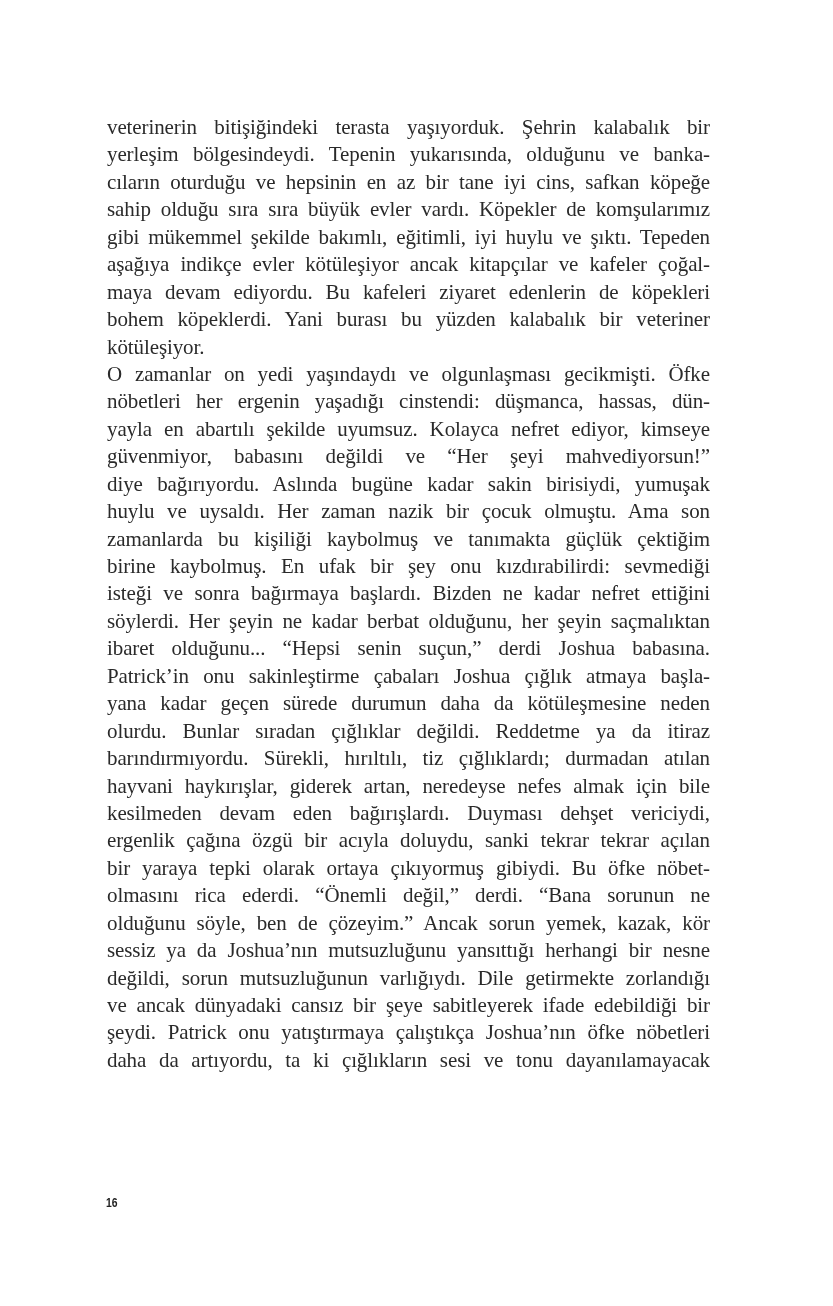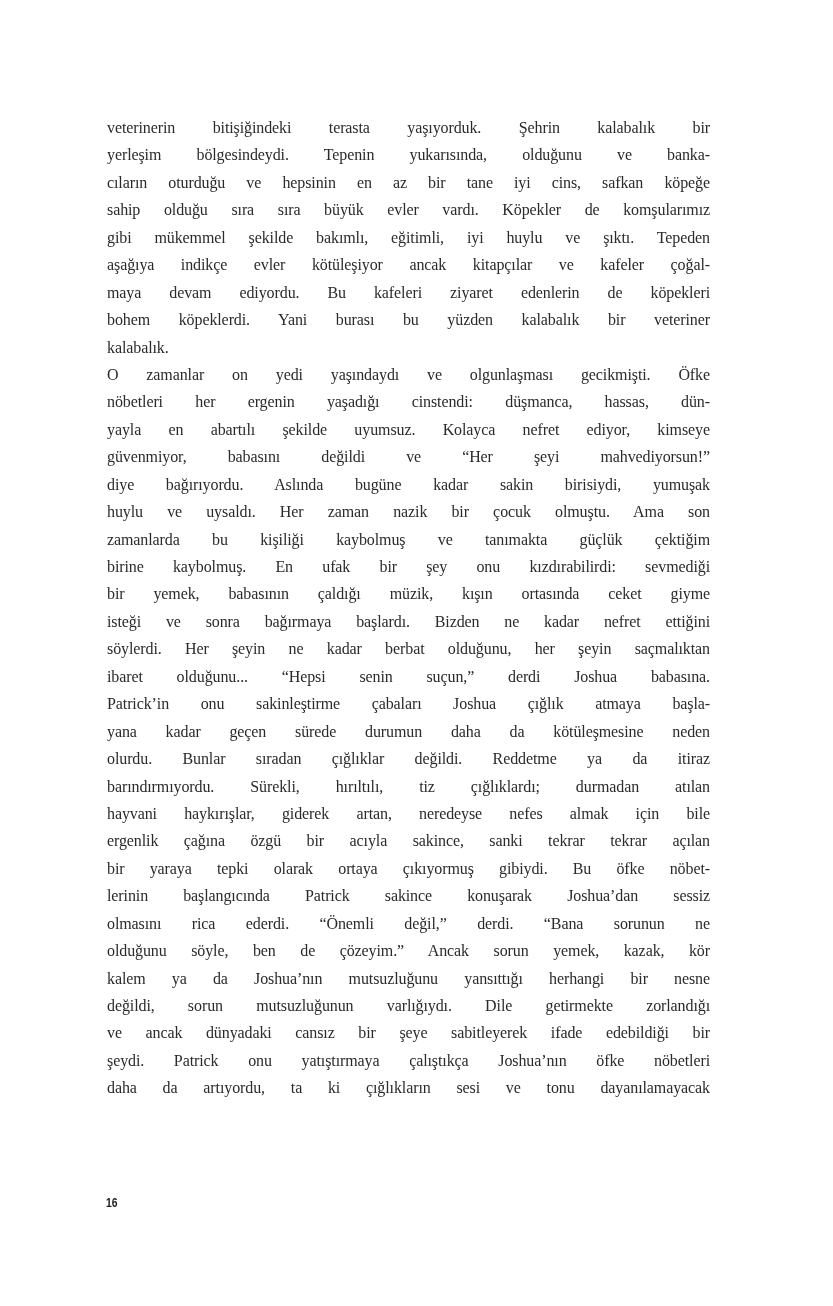--- a/index.html
+++ b/index.html
@@ -1,20 +1,20 @@
 <!DOCTYPE html>
 <html><head>
 <meta charset="utf-8">
 <style>
   html, body { margin: 0; padding: 0; background: #ffffff; }
   body { width: 833px; height: 1306px; position: relative; overflow: hidden; }
   .page { position: absolute; left: 107px; top: 114px; width: 603px; }
   .line {
     font-family: "Liberation Serif", "DejaVu Serif", serif;
-    font-size: 16px;
+    font-size: 21px;
     line-height: 27.45px;
     height: 27.45px;
     color: #2a2a2a;
     white-space: nowrap;
     text-align: justify;
     text-align-last: justify;
     letter-spacing: -0.1px;
   }
   .line.last { text-align-last: left; }
   .line.indent { padding-left: 17px; }
@@ -31,46 +31,45 @@
 <div class="page">
   <div>
     <div class="line">veterinerin bitişiğindeki terasta yaşıyorduk. Şehrin kalabalık bir</div>
     <div class="line">yerleşim bölgesindeydi. Tepenin yukarısında, olduğunu ve banka-</div>
     <div class="line">cıların oturduğu ve hepsinin en az bir tane iyi cins, safkan köpeğe</div>
     <div class="line">sahip olduğu sıra sıra büyük evler vardı. Köpekler de komşularımız</div>
     <div class="line">gibi mükemmel şekilde bakımlı, eğitimli, iyi huylu ve şıktı. Tepeden</div>
     <div class="line">aşağıya indikçe evler kötüleşiyor ancak kitapçılar ve kafeler çoğal-</div>
     <div class="line">maya devam ediyordu. Bu kafeleri ziyaret edenlerin de köpekleri</div>
     <div class="line">bohem köpeklerdi. Yani burası bu yüzden kalabalık bir veteriner</div>
-    <div class="line last">kalabalık.</div>
+    <div class="line last">kötüleşiyor.</div>
   </div>
   <div>
     <div class="line">O zamanlar on yedi yaşındaydı ve olgunlaşması gecikmişti. Öfke</div>
     <div class="line">nöbetleri her ergenin yaşadığı cinstendi: düşmanca, hassas, dün-</div>
     <div class="line">yayla en abartılı şekilde uyumsuz. Kolayca nefret ediyor, kimseye</div>
     <div class="line">güvenmiyor, babasını değildi ve “Her şeyi mahvediyorsun!”</div>
     <div class="line">diye bağırıyordu. Aslında bugüne kadar sakin birisiydi, yumuşak</div>
     <div class="line">huylu ve uysaldı. Her zaman nazik bir çocuk olmuştu. Ama son</div>
     <div class="line">zamanlarda bu kişiliği kaybolmuş ve tanımakta güçlük çektiğim</div>
     <div class="line">birine kaybolmuş. En ufak bir şey onu kızdırabilirdi: sevmediği</div>
-    <div class="line">bir yemek, babasının çaldığı müzik, kışın ortasında ceket giyme</div>
     <div class="line">isteği ve sonra bağırmaya başlardı. Bizden ne kadar nefret ettiğini</div>
     <div class="line">söylerdi. Her şeyin ne kadar berbat olduğunu, her şeyin saçmalıktan</div>
     <div class="line">ibaret olduğunu... “Hepsi senin suçun,” derdi Joshua babasına.</div>
     <div class="line">Patrick’in onu sakinleştirme çabaları Joshua çığlık atmaya başla-</div>
     <div class="line">yana kadar geçen sürede durumun daha da kötüleşmesine neden</div>
     <div class="line">olurdu. Bunlar sıradan çığlıklar değildi. Reddetme ya da itiraz</div>
     <div class="line">barındırmıyordu. Sürekli, hırıltılı, tiz çığlıklardı; durmadan atılan</div>
     <div class="line">hayvani haykırışlar, giderek artan, neredeyse nefes almak için bile</div>
-    <div class="line">ergenlik çağına özgü bir acıyla sakince, sanki tekrar tekrar açılan</div>
+    <div class="line">kesilmeden devam eden bağırışlardı. Duyması dehşet vericiydi,</div>
+    <div class="line">ergenlik çağına özgü bir acıyla doluydu, sanki tekrar tekrar açılan</div>
     <div class="line">bir yaraya tepki olarak ortaya çıkıyormuş gibiydi. Bu öfke nöbet-</div>
-    <div class="line">lerinin başlangıcında Patrick sakince konuşarak Joshua’dan sessiz</div>
     <div class="line">olmasını rica ederdi. “Önemli değil,” derdi. “Bana sorunun ne</div>
     <div class="line">olduğunu söyle, ben de çözeyim.” Ancak sorun yemek, kazak, kör</div>
-    <div class="line">kalem ya da Joshua’nın mutsuzluğunu yansıttığı herhangi bir nesne</div>
+    <div class="line">sessiz ya da Joshua’nın mutsuzluğunu yansıttığı herhangi bir nesne</div>
     <div class="line">değildi, sorun mutsuzluğunun varlığıydı. Dile getirmekte zorlandığı</div>
     <div class="line">ve ancak dünyadaki cansız bir şeye sabitleyerek ifade edebildiği bir</div>
     <div class="line">şeydi. Patrick onu yatıştırmaya çalıştıkça Joshua’nın öfke nöbetleri</div>
     <div class="line">daha da artıyordu, ta ki çığlıkların sesi ve tonu dayanılamayacak</div>
   </div>
 </div>
 
 <div class="page-number">16</div>
 
 </body></html>

